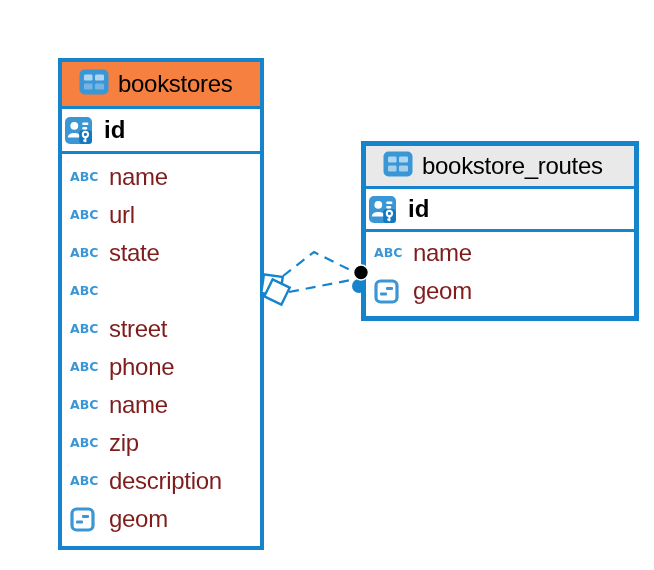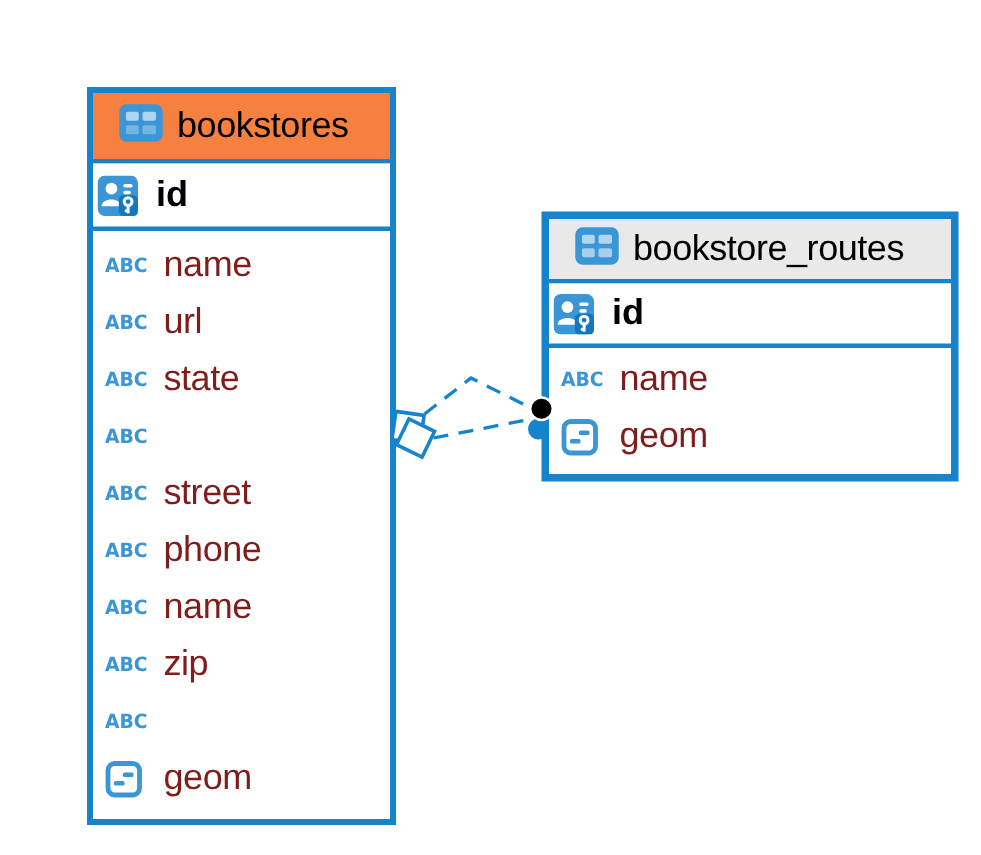--- a/index.html
+++ b/index.html
@@ -113,20 +113,21 @@
         <div class="col-row">
   <span class="icon-slot">
             <span class="abc">ABC</span>
           </span>
 <span class="col-label">zip</span>
         </div>
         <div class="col-row">
   <span class="icon-slot">
             <span class="abc">ABC</span>
           </span>
+<span class="col-label">description</span>
         </div>
         <div class="col-row">
   <span class="icon-slot">
     <svg width="25" height="25" viewBox="0 0 25 25">
       <rect x="2" y="2" width="21" height="21" rx="4.5" fill="#ffffff" stroke="#3b96d6" stroke-width="3.2"></rect>
       <rect x="12" y="8" width="7" height="3" rx="1" fill="#3b96d6"></rect>
       <rect x="6" y="13.6" width="7" height="3" rx="1" fill="#3b96d6"></rect>
     </svg>
   </span>
 <span class="col-label">geom</span>

